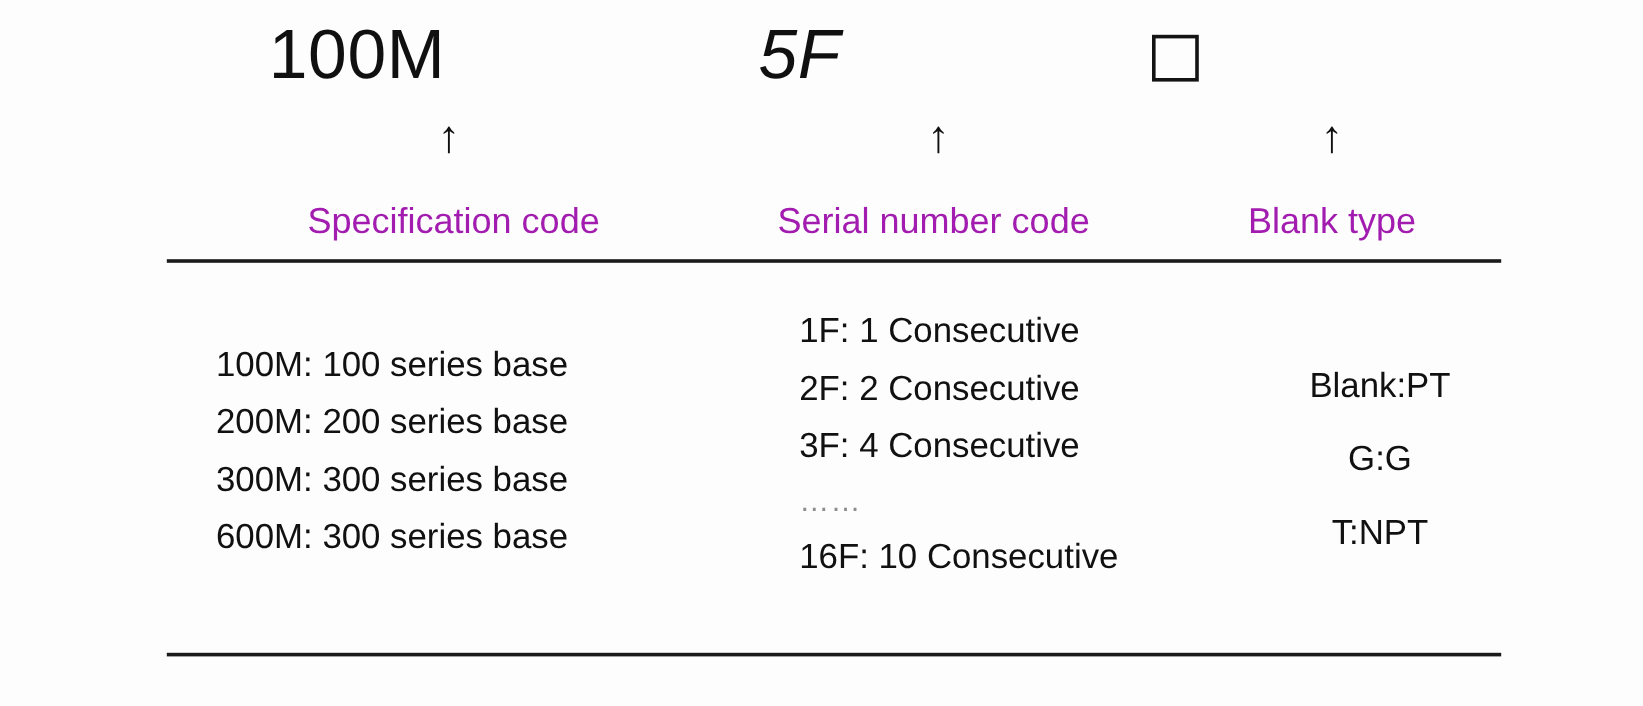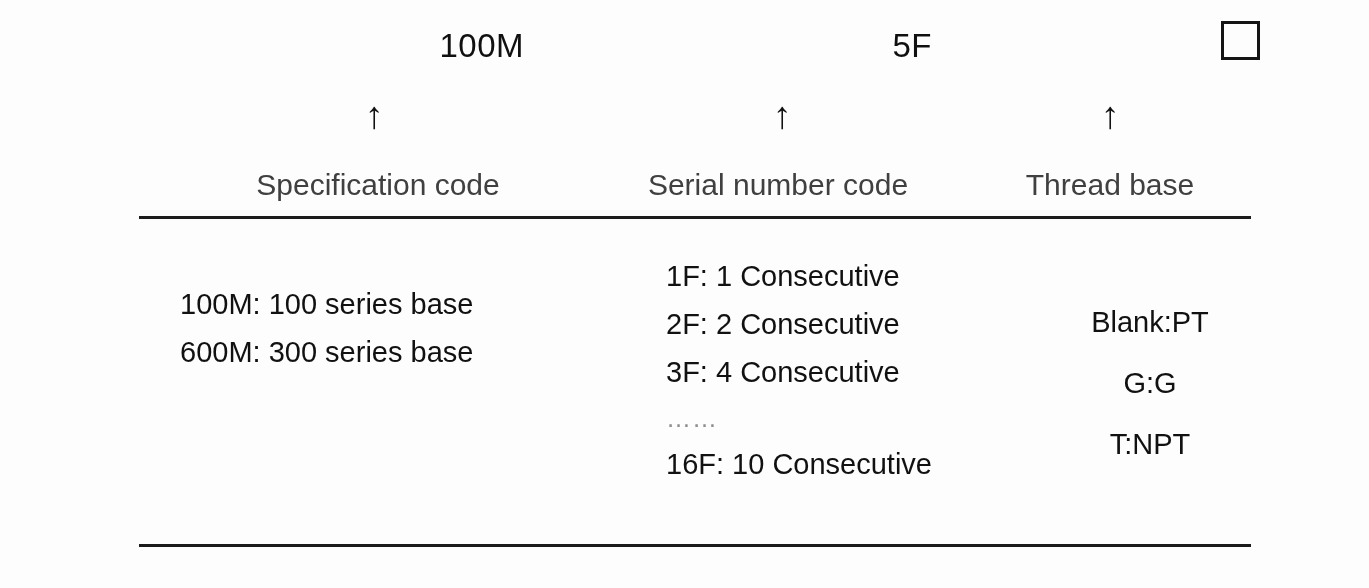--- a/index.html
+++ b/index.html
@@ -28,30 +28,30 @@
   .code-row {
     position: absolute;
     left: 0;
     top: 16px;
     width: 1369px;
     height: 62px;
   }
   .code-cell {
     position: absolute;
     top: 0;
-    text-align: right;
-    font-size: 33px;
+    text-align: left;
+    font-size: 58px;
     line-height: 60px;
     font-weight: 400;
     letter-spacing: 0.5px;
     color: #101010;
     white-space: nowrap;
   }
   .code-cell.c1 { left: 224px; width: 300px; }
-  .code-cell.c2 { left: 632px; width: 300px; }
+  .code-cell.c2 { left: 632px; width: 300px; font-style: italic; }
   .code-cell.c3 { left: 960px; width: 300px; }
 
   .square-glyph {
     display: inline-block;
     width: 33px;
     height: 33px;
     border: 3px solid #141414;
     box-sizing: content-box;
     vertical-align: -3px;
   }
@@ -85,21 +85,21 @@
     width: 1369px;
     height: 42px;
   }
   .caption-cell {
     position: absolute;
     top: 0;
     width: 300px;
     text-align: center;
     font-size: 30px;
     line-height: 38px;
-    color: #404040;
+    color: #a21caf;
     white-space: nowrap;
   }
   .caption-cell.c1 { left: 228px; }
   .caption-cell.c2 { left: 628px; text-align: center; }
   .caption-cell.c3 { left: 960px; }
 
   
   .rule {
     position: absolute;
     left: 139px;
@@ -164,31 +164,33 @@
 
   <div class="arrow-row">
     <div class="arrow-cell c1">↑</div>
     <div class="arrow-cell c2">↑</div>
     <div class="arrow-cell c3">↑</div>
   </div>
 
   <div class="caption-row">
     <div class="caption-cell c1">Specification code</div>
     <div class="caption-cell c2">Serial number code</div>
-    <div class="caption-cell c3">Thread base</div>
+    <div class="caption-cell c3">Blank type</div>
   </div>
 
   <div class="rule top"></div>
   <div class="rule bottom"></div>
 
   <div class="body-area">
 
     <div class="col col1">
       <ul class="col-entries">
         <li class="entry">100M: 100 series base</li>
+        <li class="entry">200M: 200 series base</li>
+        <li class="entry">300M: 300 series base</li>
         <li class="entry">600M: 300 series base</li>
       </ul>
     </div>
 
     <div class="col col2">
       <ul class="col-entries">
         <li class="entry">1F: 1 Consecutive</li>
         <li class="entry">2F: 2 Consecutive</li>
         <li class="entry">3F: 4 Consecutive</li>
         <li class="entry ellipsis">……</li>

